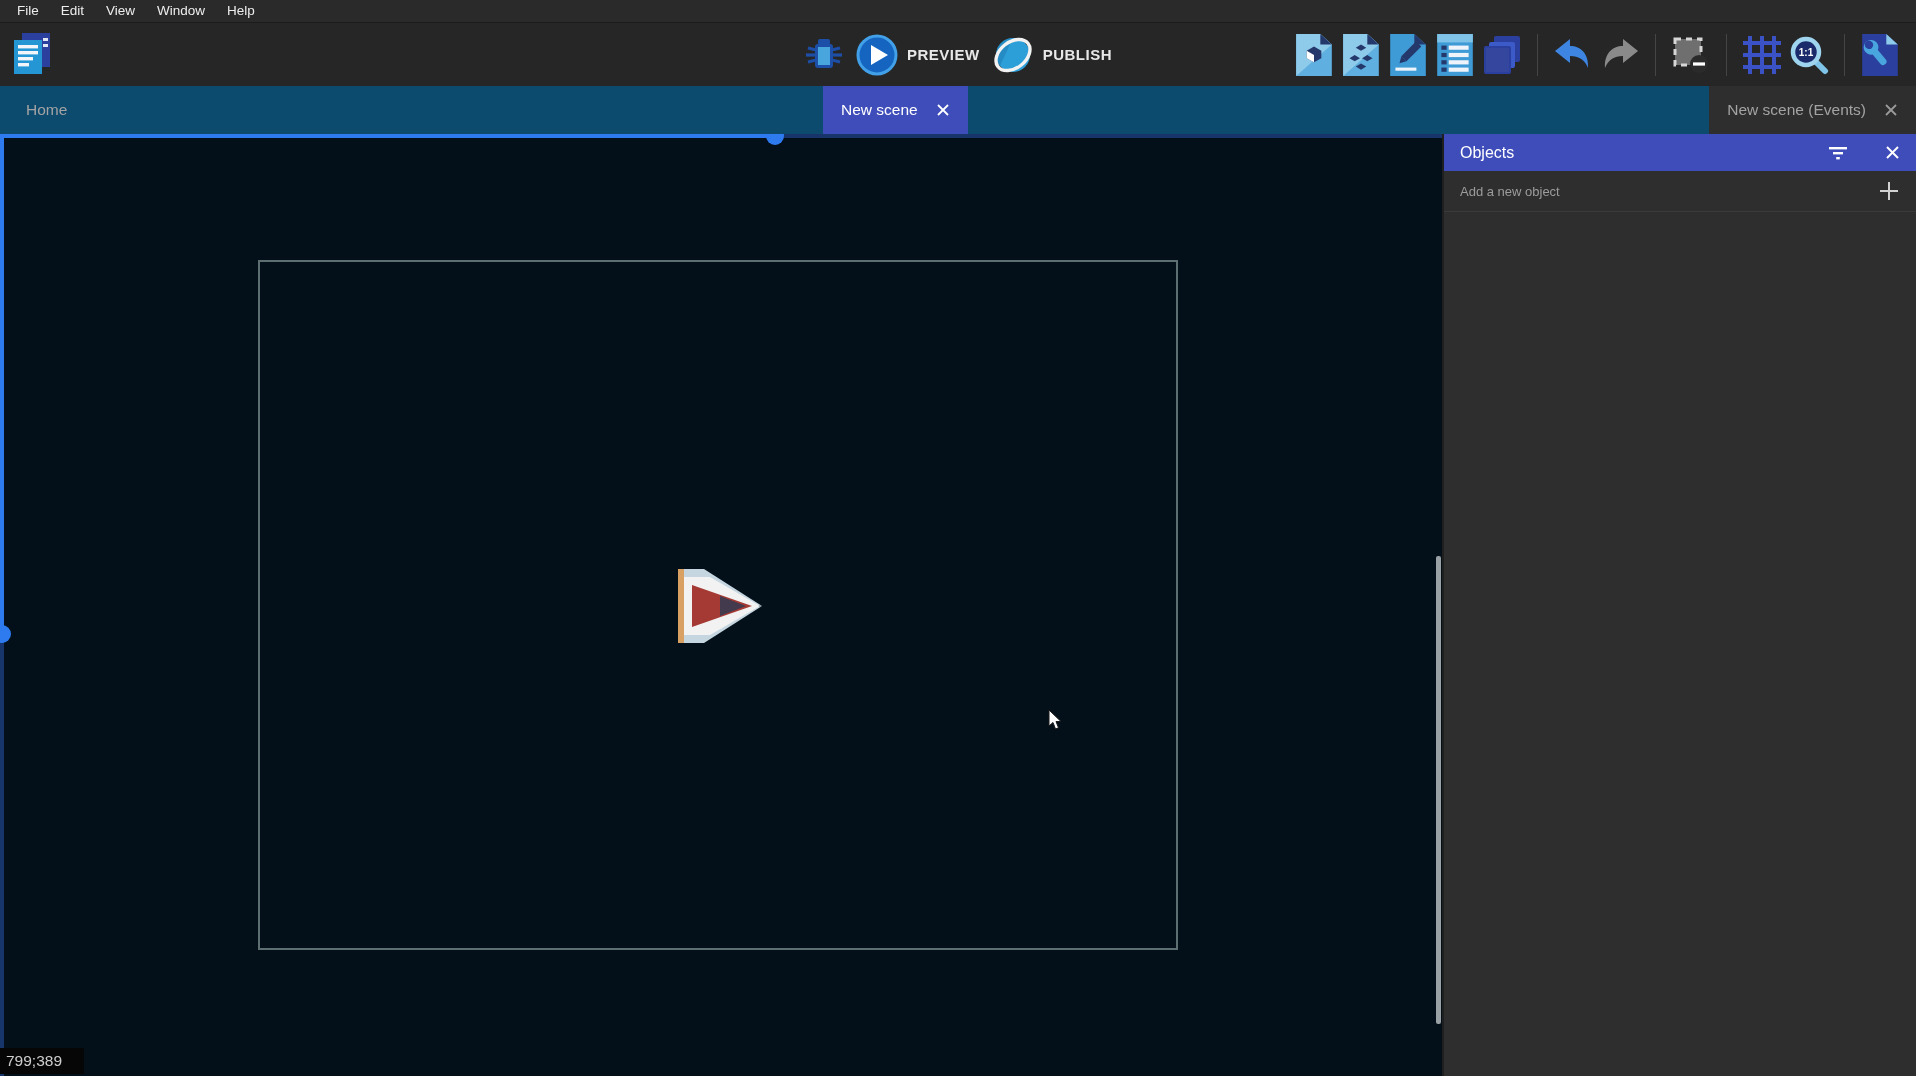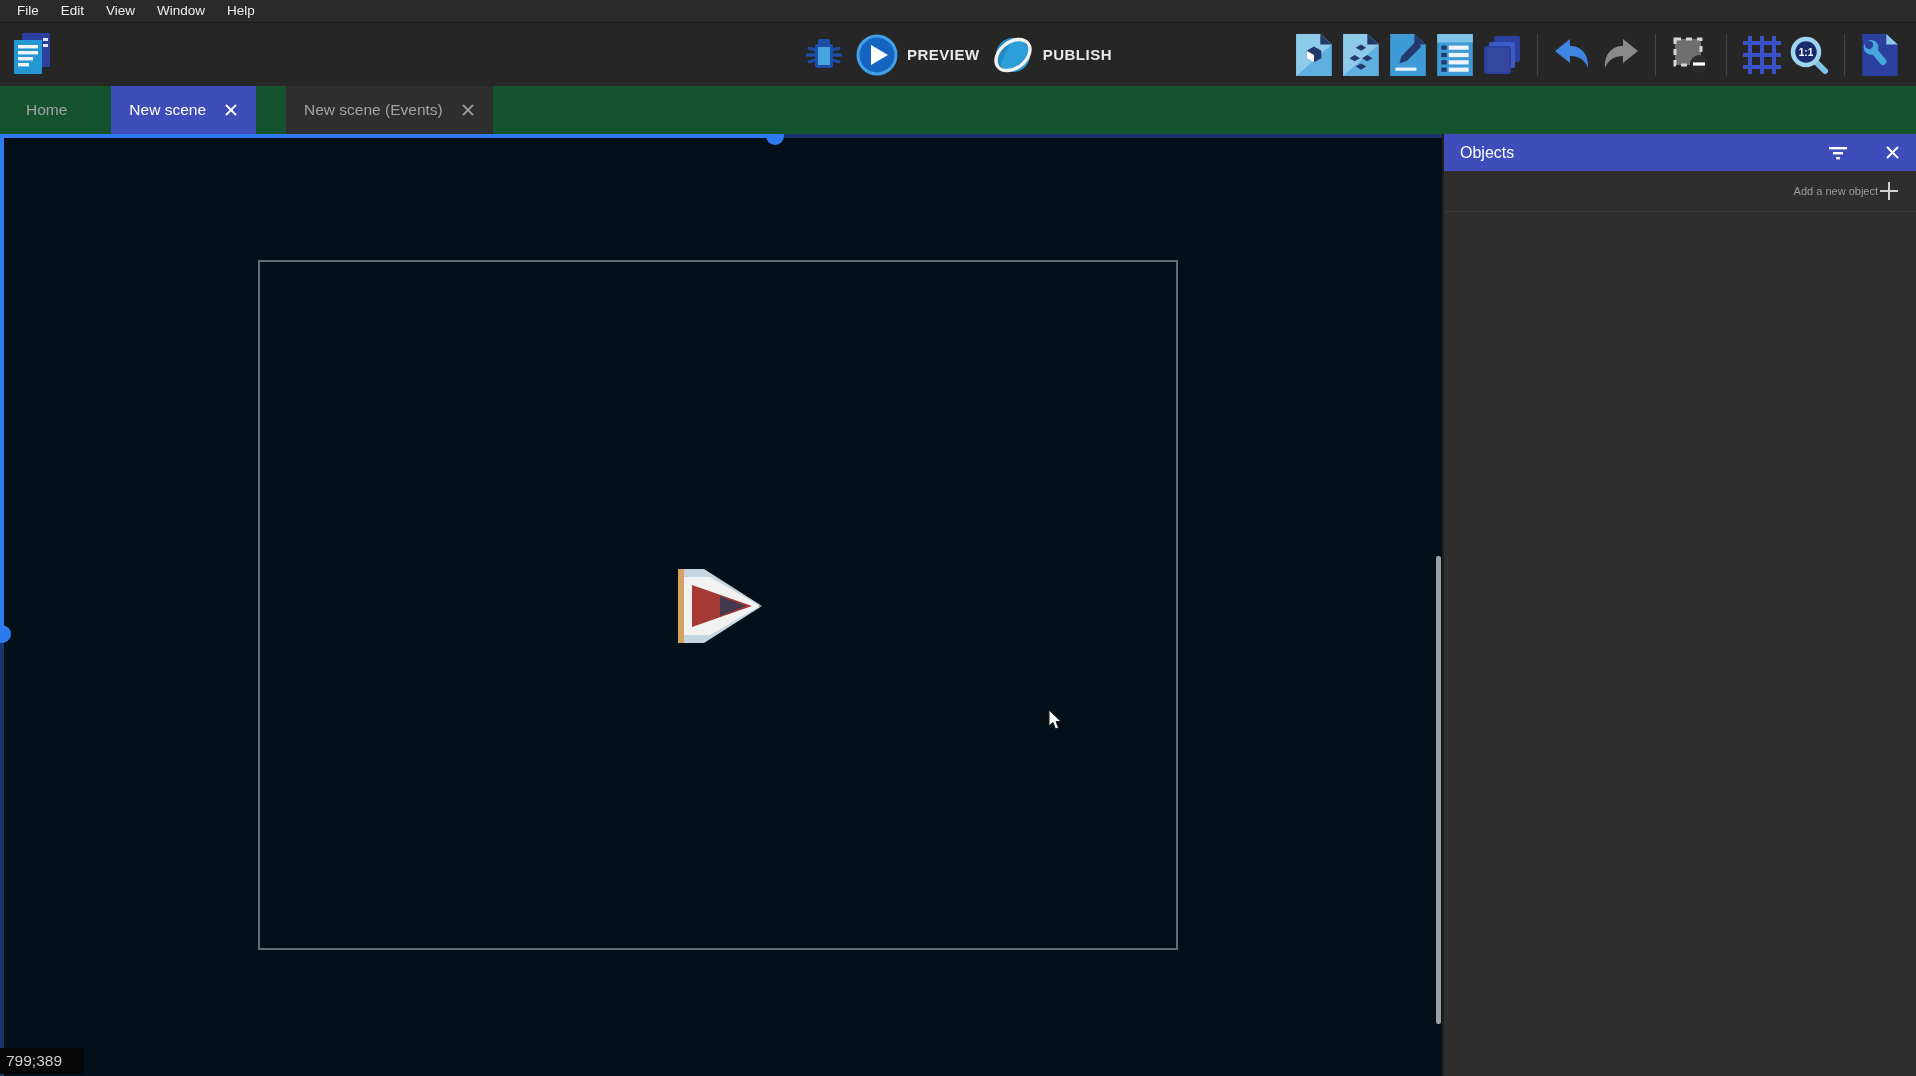--- a/index.html
+++ b/index.html
@@ -15,21 +15,21 @@
   
   .toolbar { position:relative; height:64px; background:#262626; border-top:1px solid #1b1b1b; display:flex; align-items:center; }
   .pm-btn { margin-left:8px; width:48px; height:50px; display:flex; align-items:center; justify-content:center; }
   .center-group { position:absolute; left:50%; transform:translateX(-50%); display:flex; align-items:center; gap:12px;font-weight:bold; }
   .tool-label { color:#e8e8e8; font-size:15px; letter-spacing:0.5px; }
   .ctr-item { display:flex; align-items:center; gap:9px; }
   .right-group { margin-left:auto; display:flex; align-items:center; gap:7px; padding-right:16px; }
   .sep { width:1px; height:42px; background:#454545; margin:0 8px; }
   .tool-ic { width:40px; height:46px; display:flex; align-items:center; justify-content:center; }
   
-  .tabbar { height:48px; background:#14532d; display:flex; align-items:stretch; }
+  .tabbar { height:48px; background:#0c4a6e; display:flex; align-items:stretch;justify-content:space-between; }
   .tab { display:flex; align-items:center; padding:0 20px; font-size:15.5px; color:#a3a3a3; cursor:default; }
   .tab-home { margin-left:0; padding:0 26px; }
   .tab-active { margin-left:18px; background:#3e4db9; color:#ffffff; padding:16px 18px; }
   .tab-inactive2 { margin-left:30px; background:#2e2e2e; padding:0 18px; }
   .tab-close { margin-left:18px; width:14px; height:14px; display:inline-flex; }
   
   .workspace { position:relative; height:942px; display:flex; }
   .canvas { position:relative; width:1442px; height:942px; background:#041019; overflow:hidden; }
   .hline-bright { position:absolute; left:0; top:0; width:775px; height:4px; background:#2e7bf0; }
   .hline-dark   { position:absolute; left:775px; top:0; width:667px; height:4px; background:#17346b; }
@@ -47,21 +47,21 @@
   .panel { position:relative; width:474px; height:942px; background:#2e2e2e; border-left:2px solid #1f1f1f; display:flex; flex-direction:column; }
   .panel-header { height:37px; background:#3e4db9; display:flex; align-items:center; padding:0 14px 0 16px; }
   .panel-title { color:#ffffff; font-size:16px; }
   .ph-actions { margin-left:auto; display:flex; align-items:center; gap:34px; }
   .ph-btn { width:20px; height:20px; display:flex; align-items:center; justify-content:center; }
   .obj-row { height:45px; display:flex; align-items:center; background:#2c2c2c; border-bottom:1px solid #3e3e3e; padding:0 16px 0 24px; }
   .obj-thumb { width:32px; height:29px; }
   .obj-name { margin-left:42px; color:#e8e8e8; font-size:15.5px; }
   .obj-dots { margin-left:auto; width:18px; height:22px; display:flex; align-items:center; justify-content:center; }
   .add-row { height:41px; display:flex; align-items:center; padding:0 16px; border-bottom:1px solid #3a3a3a; }
-  .add-label { flex:1; text-align:right; color:#9c9c9c; font-size:11px; }
+  .add-label { flex:1; text-align:left; color:#9c9c9c; font-size:13px; }
   .add-plus { width:22px; height:22px; display:flex; align-items:center; justify-content:center; }
   .panel-fill { flex:1; }
   .search-bar { height:38px; background:#555555; display:flex; align-items:center; padding:0 14px; }
   .search-input { flex:1; background:transparent; border:none; outline:none; color:#e8e8e8; font-size:16px; font-family:"Liberation Sans",sans-serif; }
   .search-input::placeholder { color:#ababab; }
   svg { display:block; }
 </style>
 </head>
 <body>
 

